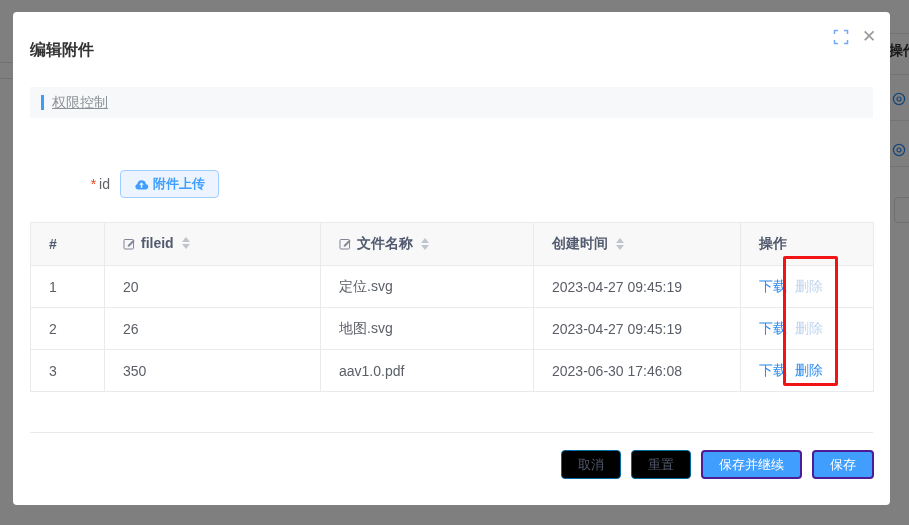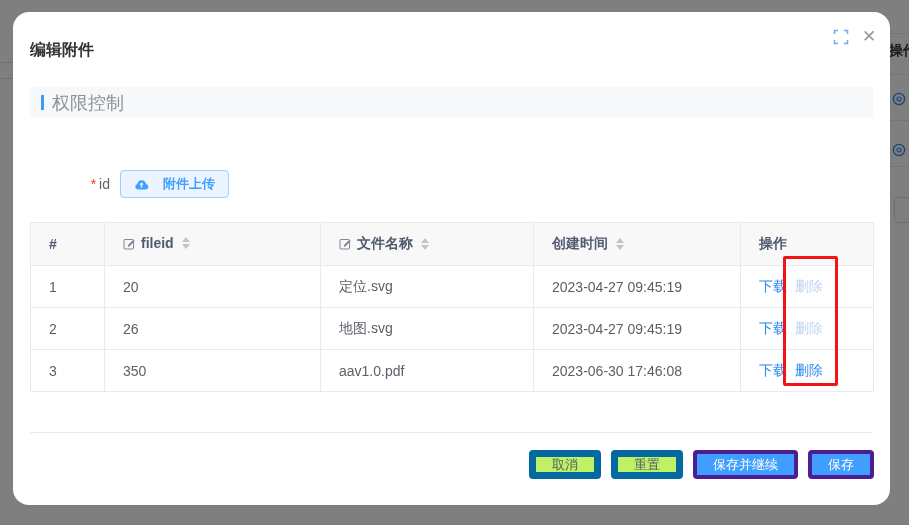--- a/index.html
+++ b/index.html
@@ -10,33 +10,33 @@
   
   .backdrop { position:absolute; inset:0; background:#fff; z-index:0; }
   .bg-line-left { position:absolute; left:0; width:14px; height:1px; background:#e2e2e2; }
   .bg-line-right { position:absolute; left:886px; width:23px; height:1px; background:#e6e8ea; }
   .bg-col-header { position:absolute; left:889px; top:42px; font-size:14px; font-weight:bold; color:#333; white-space:nowrap; }
   .bg-icon { position:absolute; left:892px; width:14px; height:14px; }
   .bg-ghost-btn { position:absolute; left:894px; top:197px; width:30px; height:26px; background:#fff; border:1px solid #dcdee2; border-radius:4px; }
   .overlay { position:absolute; inset:0; background:rgba(0,0,0,0.5); z-index:1; }
 
   
-  .modal { position:absolute; left:13px; top:12px; width:877px; height:493px; background:#fff; border-radius:16px; z-index:2; }
+  .modal { position:absolute; left:13px; top:12px; width:877px; height:493px; background:#fff; border-radius:4px; z-index:2; }
   .modal-title { position:absolute; left:17px; top:28px; font-size:16px; font-weight:600; color:#333; }
   .fullscreen-btn { position:absolute; left:820px; top:17px; width:18px; height:18px; cursor:pointer; }
   .close-btn { position:absolute; left:846px; top:15px; width:20px; height:20px; font-size:17px; color:#999; text-align:center; line-height:20px; cursor:pointer; }
 
   .section-header { position:absolute; left:17px; top:75px; width:843px; height:31px; background:#f7f8f9; display:flex; align-items:center; }
   .section-bar { width:3px; height:15px; background:#3d9df6; margin-left:11px; }
-  .section-label { margin-left:8px; font-size:18px; font-weight:500; color:#8c9097; }
+  .section-label { margin-left:8px; font-size:14px; font-weight:500; color:#8c9097;text-decoration:underline; }
 
   .form-row { position:absolute; left:0; top:127px; display:flex; align-items:center;margin-top:31px; }
   .form-label { width:97px; text-align:right; font-size:14px; color:#606266; }
   .form-label .req { color:#ed4014; margin-right:3px; }
-  .upload-btn { margin-left:10px; height:28px; padding:0 13px; display:inline-flex; align-items:center; gap:14px;
+  .upload-btn { margin-left:10px; height:28px; padding:0 13px; display:inline-flex; align-items:center; gap:4px;
                 background:#ecf5ff; border:1px solid #a0cfff; border-radius:4px; color:#409eff; font-size:13px; font-weight:600; cursor:pointer; }
 
   
   .grid { position:absolute; left:17px; top:210px; width:843px; border-collapse:collapse; table-layout:fixed; }
   .grid th, .grid td { border:1px solid #e8eaec; font-size:14px; text-align:left; padding:0 0 0 18px; }
   .grid th { height:43px; background:#f8f8f9; color:#515a6e; font-weight:bold; }
   .grid td { height:42px; color:#5a5e66; background:#fff; }
   .th-inner { display:inline-flex; align-items:center; gap:5px; }
   .sort { display:inline-flex; flex-direction:column; gap:2px; margin-left:3px; }
   .sort i { display:block; width:0; height:0; border-left:4px solid transparent; border-right:4px solid transparent; }
@@ -45,22 +45,22 @@
   .link { color:#2d8cf0; cursor:pointer; text-decoration:none; }
   .link.download { margin-right:8px; }
   .link.disabled { color:#c0d4ef; cursor:default; }
 
   .red-box { position:absolute; left:770px; top:244px; width:55px; height:130px; border:3px solid #f21414; border-radius:2px; z-index:5; pointer-events:none; }
 
   
   .footer-divider { position:absolute; left:17px; top:420px; width:843px; height:1px; background:#e8eaec; }
   .footer { position:absolute; left:17px; top:438px; width:844px; display:flex; justify-content:flex-end; gap:10px; }
   .btn { height:29px; padding:0 16px; border-radius:4px; font-size:13px; cursor:pointer; display:inline-flex; align-items:center; font-family:inherit; }
-  .btn-default { background:#bef264; border:7px solid #0369a1; color:#515a6e; }
-  .btn-primary { background:#409eff; border:4px solid #4c1d95; color:#fff; }
+  .btn-default { background:#000000; border:1px solid #0369a1; color:#515a6e; }
+  .btn-primary { background:#409eff; border:2px solid #4c1d95; color:#fff; }
 </style>
 </head>
 <body>
 
 <div class="screen">
 
   <div class="backdrop">
     <div class="bg-line-left" style="top:62px"></div>
     <div class="bg-line-left" style="top:78px"></div>
     <div class="bg-line-right" style="top:33px"></div>

